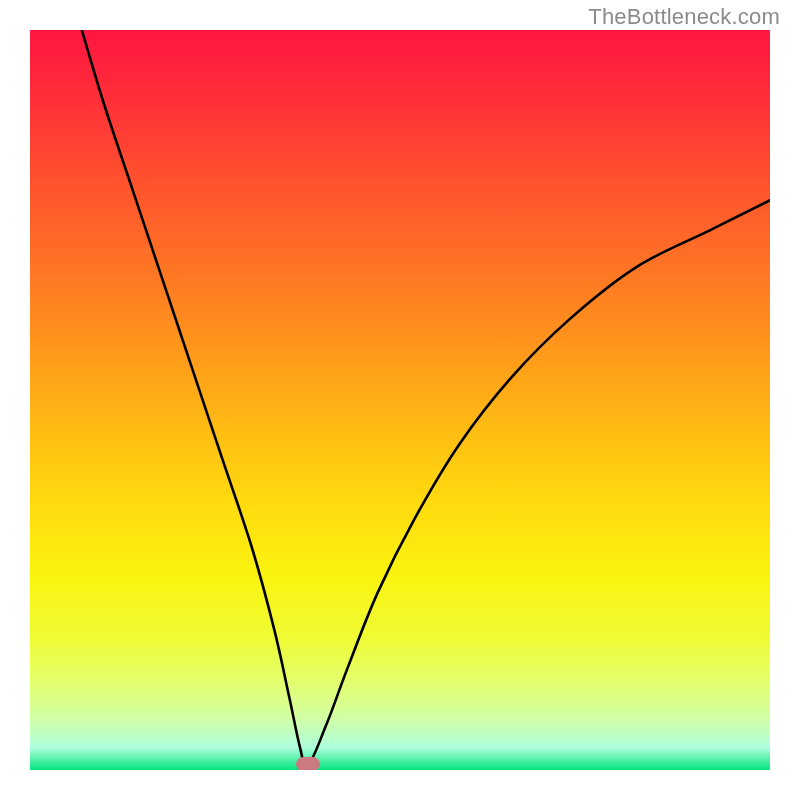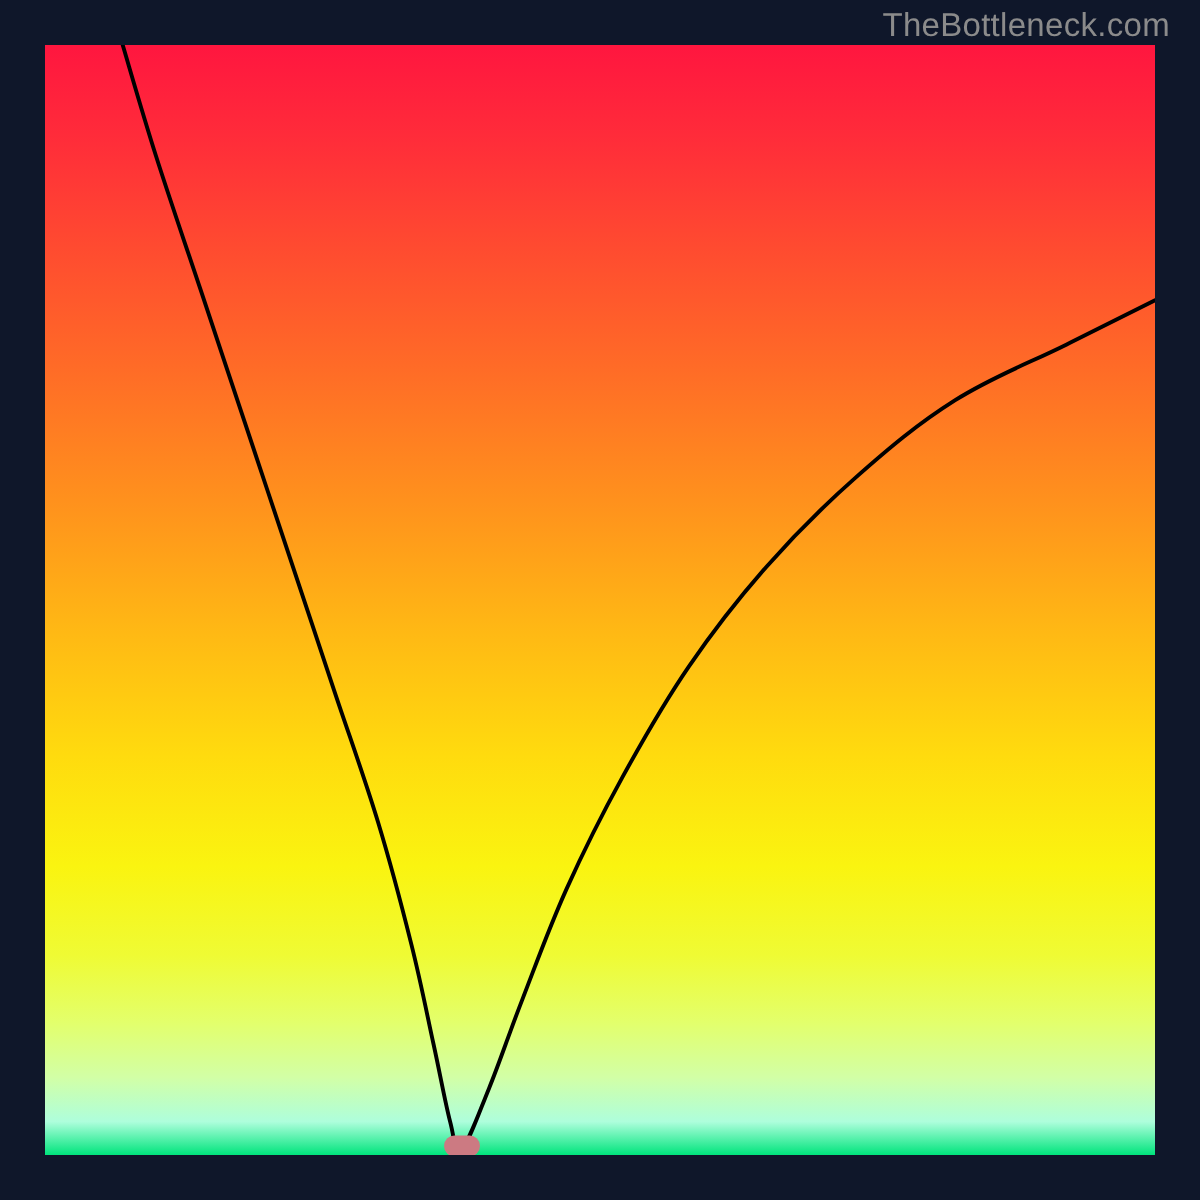--- a/index.html
+++ b/index.html
@@ -9,21 +9,21 @@
     height: 800px;
     background: #000;
     overflow: hidden;
   }
   .frame {
     position: absolute;
     top: 0;
     left: 0;
     width: 800px;
     height: 800px;
-    background: #0f172a;
+    background: #ffffff;
   }
   .plot-area {
     position: absolute;
     top: 30px;
     left: 30px;
     width: 740px;
     height: 740px;
     overflow: hidden;
   }
   .gradient-bg {

